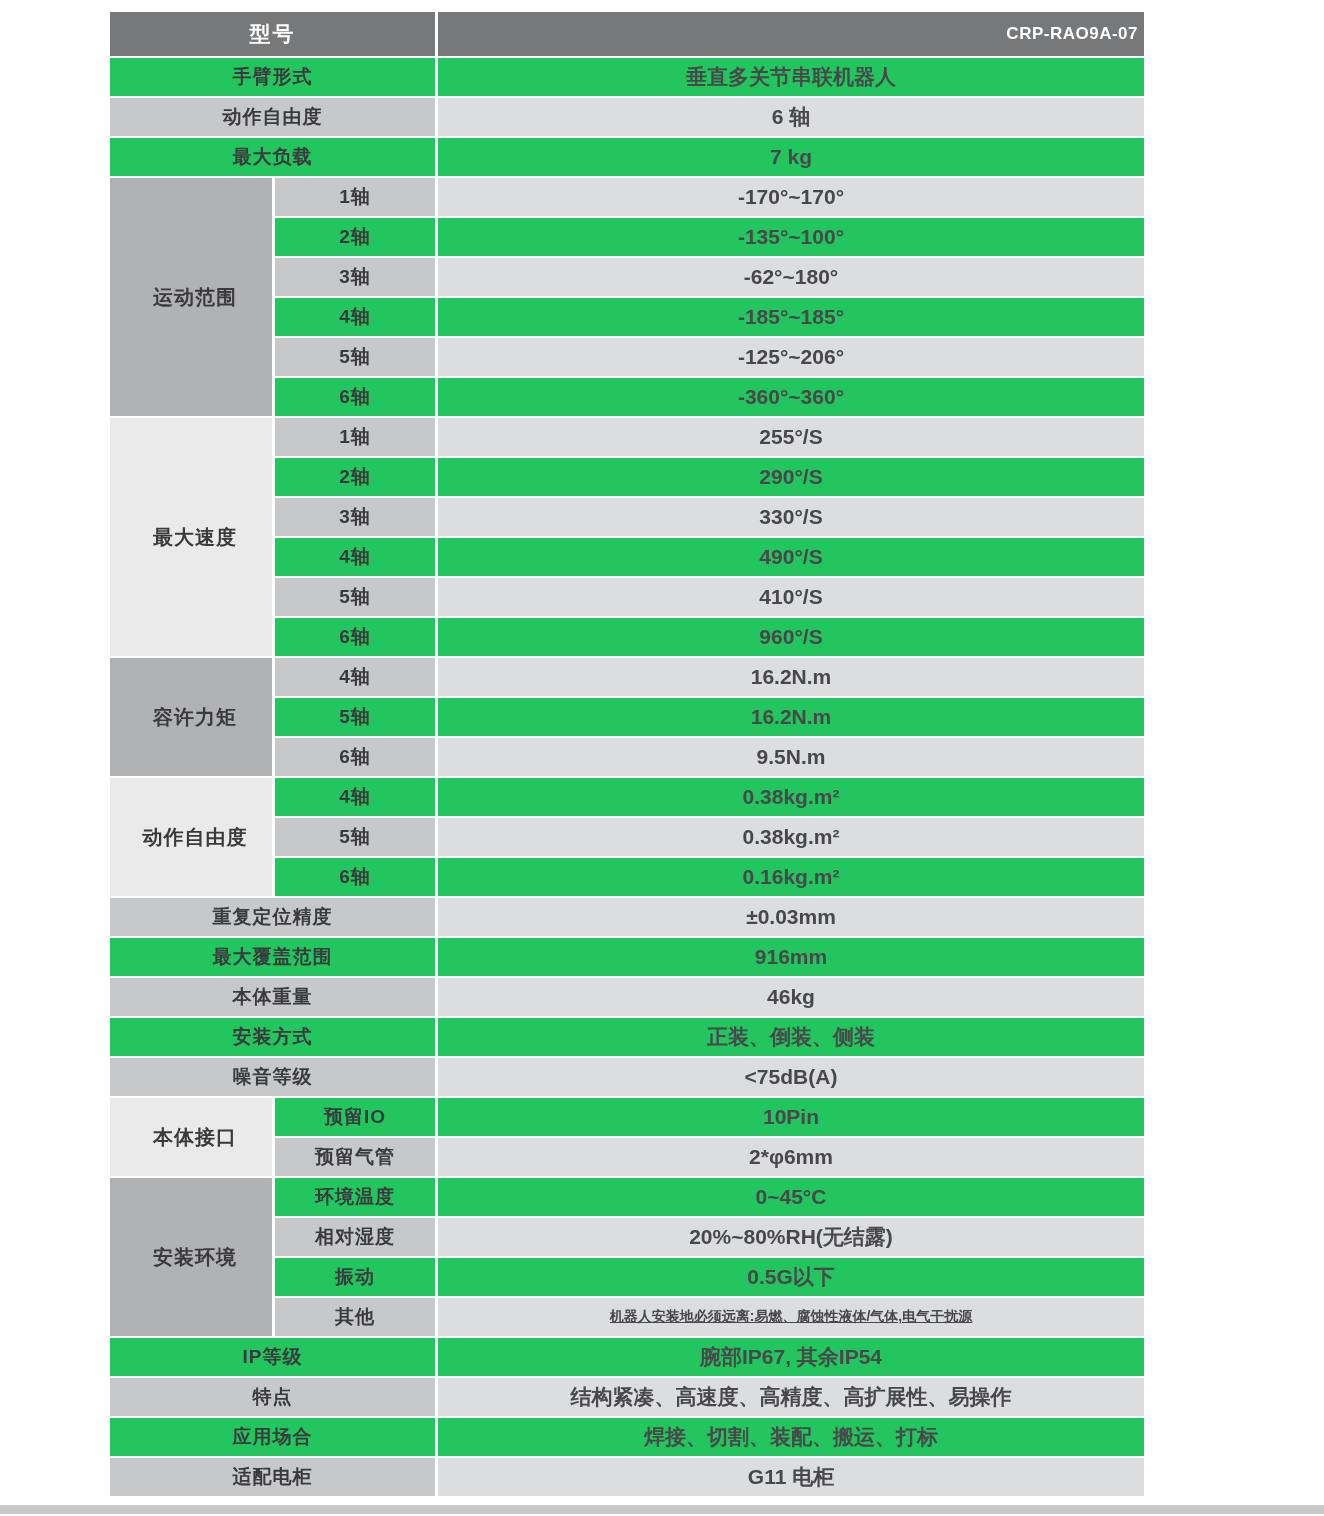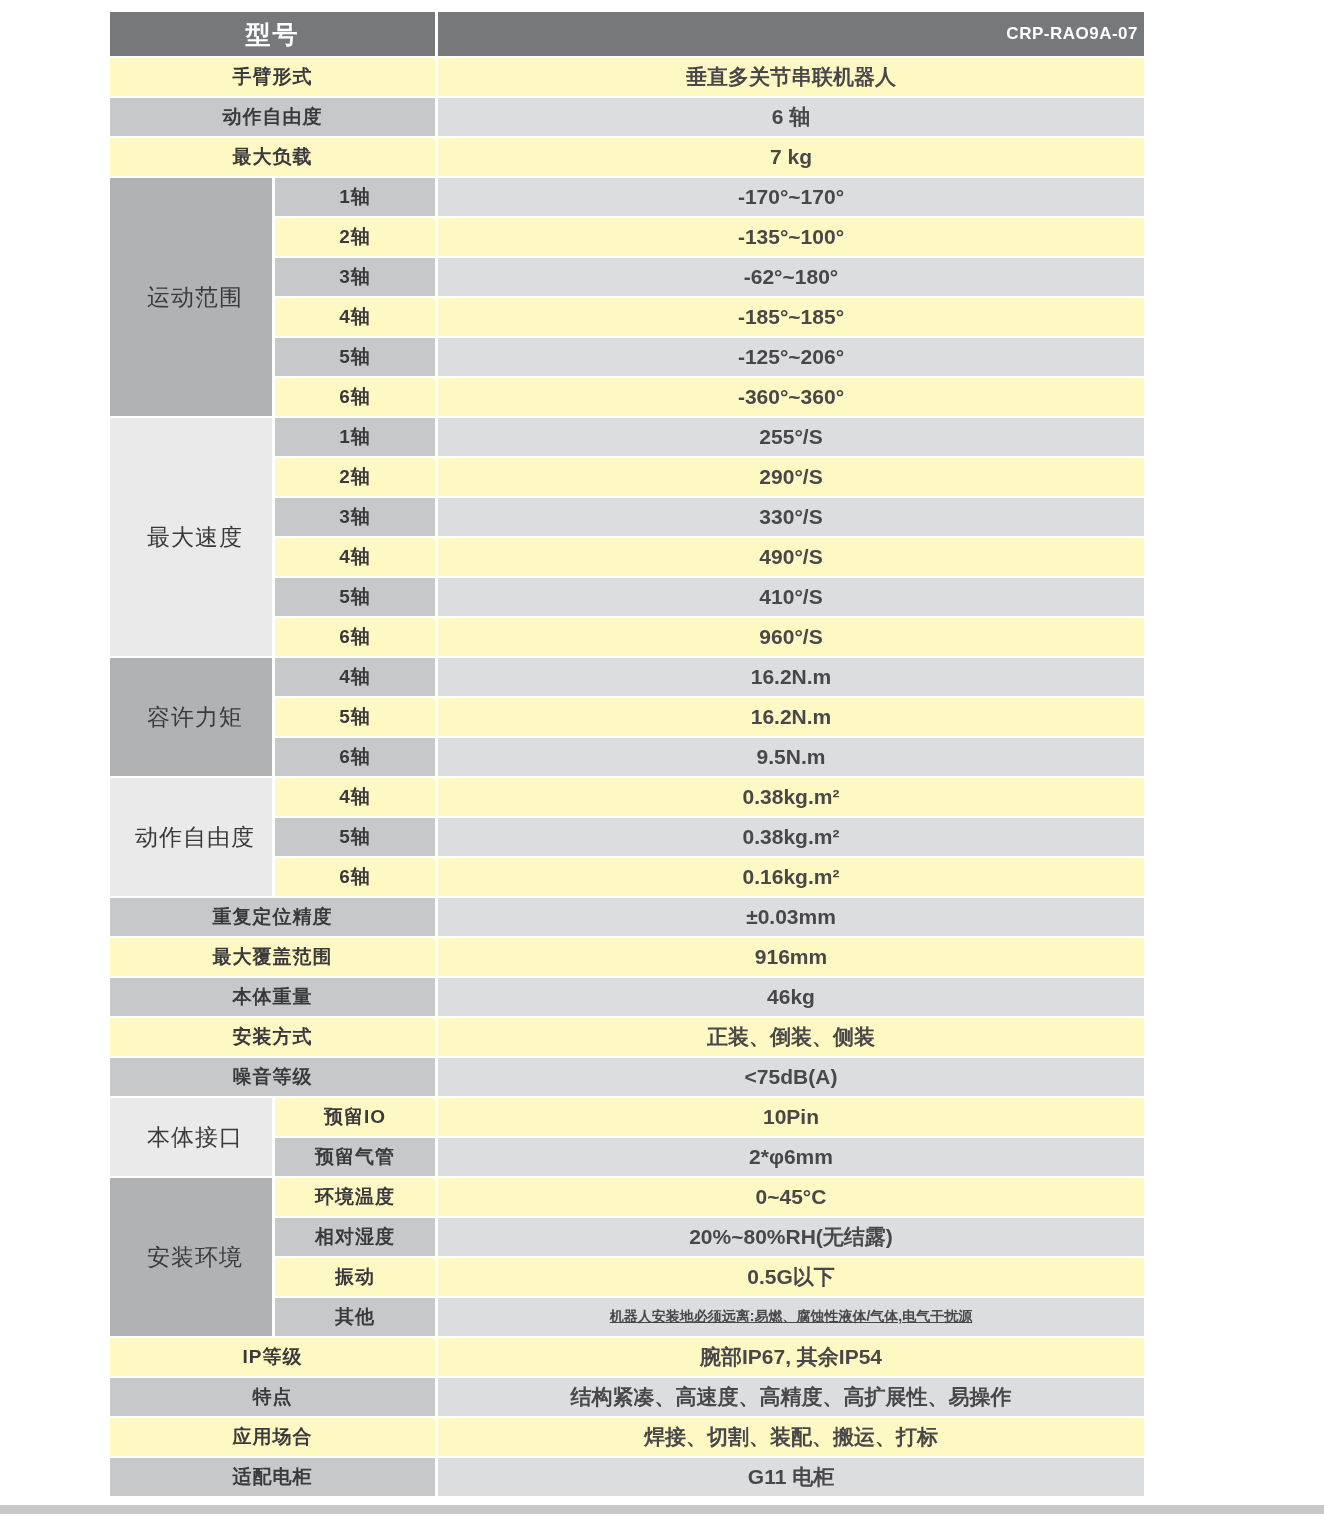--- a/index.html
+++ b/index.html
@@ -35,44 +35,44 @@
     box-sizing: border-box;
     overflow: hidden;
     white-space: nowrap;
   }
   tr.hdr th {
     height: 44px;
     background: var(--header-bg, #77787a);
     color: var(--header-text, #ffffff);
     font-weight: bold;
   }
-  th.hl { font-size: 25px; letter-spacing: 2px; }
+  th.hl { font-size: 21px; letter-spacing: 2px; }
   th.hv { font-size: 17px; letter-spacing: 0.5px; text-align: right; }
   td.lbl {
     font-weight: bold;
     font-size: 19px;
     color: var(--label-text, #3a3a3c);
     letter-spacing: 1px;
   }
   td.grp {
-    font-weight: normal;
-    font-size: 23px;
+    font-weight: bold;
+    font-size: 20px;
     color: var(--label-text, #3a3a3c);
     letter-spacing: 1px;
     padding-left: 14px;
   }
   td.val {
     font-weight: bold;
     font-size: 21px;
     color: var(--value-text, #48484a);
   }
   td.val.small { font-size: 14px; font-weight: bold; text-decoration: underline; }
   .g-label  { background: var(--label-gray, #c7c8ca); }
   .g-value  { background: var(--value-gray, #dcddde); }
-  .w        { background: #fef9c3; }
+  .w        { background: #22c55e; }
   .grp-dark  { background: var(--group-dark, #b1b2b4); }
   .grp-light { background: var(--group-light, #eaeaeb); }
   .bottom-bar {
     position: absolute;
     left: 0;
     top: 1505px;
     width: 1324px;
     height: 9px;
     background: var(--bar-color, #c9c9cb);
   }

